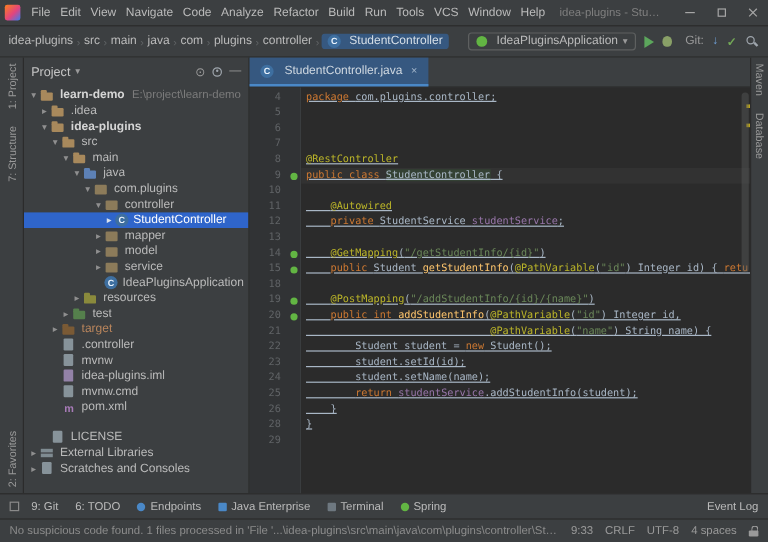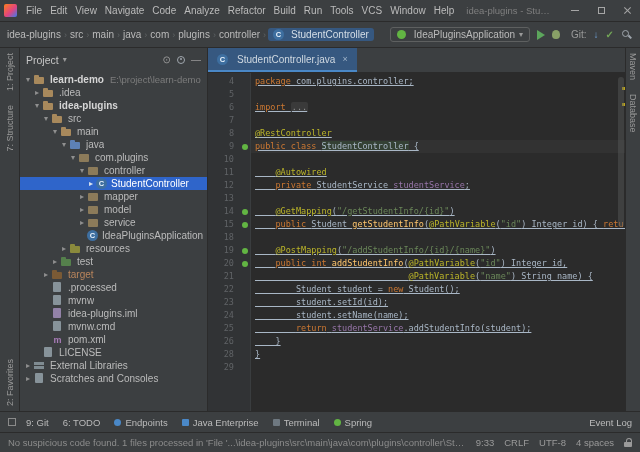--- a/index.html
+++ b/index.html
@@ -322,21 +322,21 @@
             <span class="t-label">test</span>
           </div>
           <div class="tree-row" style="padding-left: 21px;">
             <span class="arrow">▸</span>
             <span class="ti ti-folder-excl"></span>
             <span class="t-label excluded">target</span>
           </div>
           <div class="tree-row" style="padding-left: 21px;">
             <span class="arrow"></span>
             <span class="ti ti-text"></span>
-            <span class="t-label">.processed</span>
+            <span class="t-label">.controller</span>
           </div>
           <div class="tree-row" style="padding-left: 21px;">
             <span class="arrow"></span>
             <span class="ti ti-file"></span>
             <span class="t-label">mvnw</span>
           </div>
           <div class="tree-row" style="padding-left: 21px;">
             <span class="arrow"></span>
             <span class="ti ti-iml"></span>
             <span class="t-label">idea-plugins.iml</span>
@@ -344,21 +344,21 @@
           <div class="tree-row" style="padding-left: 21px;">
             <span class="arrow"></span>
             <span class="ti ti-file"></span>
             <span class="t-label">mvnw.cmd</span>
           </div>
           <div class="tree-row" style="padding-left: 21px;">
             <span class="arrow"></span>
             <span class="ti ti-maven">m</span>
             <span class="t-label">pom.xml</span>
           </div>
-          <div class="tree-row" style="padding-left: 12px;">
+          <div class="tree-row" style="padding-left: 12px; margin-top: 12px;">
             <span class="arrow"></span>
             <span class="ti ti-file"></span>
             <span class="t-label">LICENSE</span>
           </div>
           <div class="tree-row" style="padding-left: 3px;">
             <span class="arrow">▸</span>
             <span class="ti ti-lib"></span>
             <span class="t-label">External Libraries</span>
           </div>
           <div class="tree-row" style="padding-left: 3px;">
@@ -385,21 +385,20 @@
               <span class="ctext"><span class="tk-k">package </span><span class="tk-p">com.plugins.controller;</span></span>
             </div>
             <div class="code-row">
               <span class="ln">5</span>
               <span class="gicon"></span>
               <span class="ctext"></span>
             </div>
             <div class="code-row">
               <span class="ln">6</span>
               <span class="gicon"></span>
-              <span class="ctext"><span class="tk-k">import </span><span class="tk-f">...</span></span>
             </div>
             <div class="code-row">
               <span class="ln">7</span>
               <span class="gicon"></span>
               <span class="ctext"></span>
             </div>
             <div class="code-row">
               <span class="ln">8</span>
               <span class="gicon"></span>
               <span class="ctext"><span class="tk-a">@RestController</span></span>

